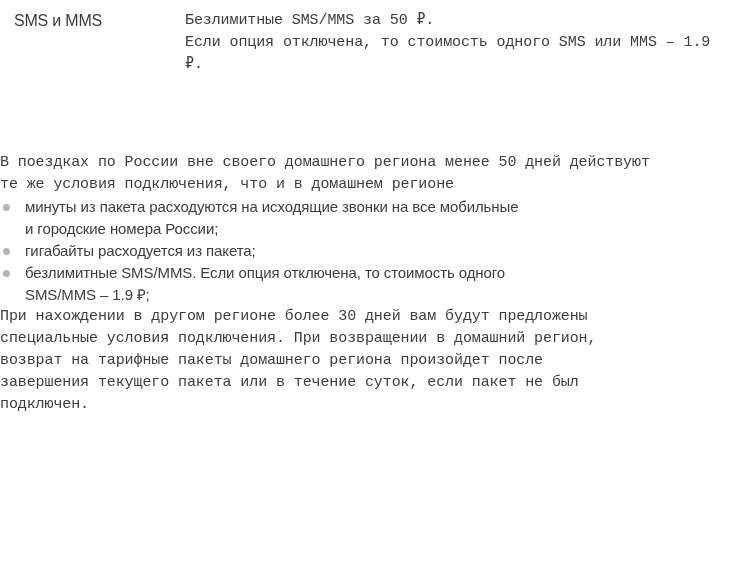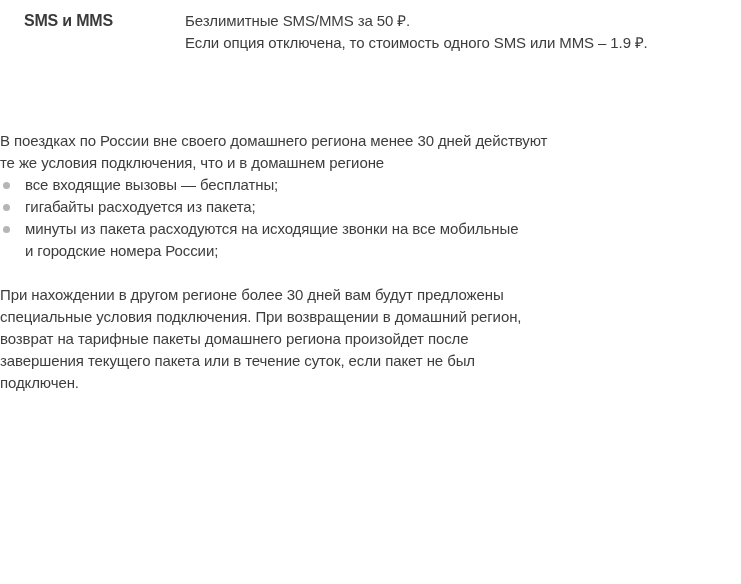--- a/index.html
+++ b/index.html
@@ -16,36 +16,37 @@
     color: #3d3d3d;
   }
   .section {
     display: flex;
     align-items: flex-start;
   }
   .section-sms { margin-bottom: 47px; }
   .label-col {
     width: 185px;
     flex: 0 0 185px;
-    padding-left: 24px;
+    padding-left: 14px;
     font-size: 16px;
     line-height: 22px;
-    font-weight: bold;
+    font-weight: normal;
     color: #3a3a3a;
     letter-spacing: -0.2px;
   }
   .content-col {
     flex: 1 1 auto;
     padding-right: 6px;
     font-size: 15px;
     line-height: 22px;
     letter-spacing: -0.1px;
   }
   .content-col p {
     white-space: pre-line;
+    font-family: Liberation Mono, monospace;
   }
   .para-gap { margin-bottom: 29px; }
   ul.bullet-list {
     list-style: none;
     margin: 0;
     padding: 0;
   }
   ul.bullet-list li {
     position: relative;
     padding-left: 25px;
@@ -54,44 +55,45 @@
   }
   .bullet-dot {
     position: absolute;
     left: 3px;
     top: 8px;
     width: 7px;
     height: 7px;
     border-radius: 50%;
     background: #b5b5b5;
   }
-  .outro { margin-top: 22px; }
+  .outro { }
 </style>
 </head>
 <body>
 
 <div class="page">
 
   <div class="section section-sms">
     <div class="label-col">SMS и MMS</div>
     <div class="content-col">
       <p class="para-gap">Безлимитные SMS/MMS за 50 ₽.
 Если опция отключена, то стоимость одного SMS или MMS – 1.9 ₽.</p>
     </div>
   </div>
 
   <div class="section">
     <div class="content-col">
-      <p>В поездках по России вне своего домашнего региона менее 30 дней действуют
+      <p>В поездках по России вне своего домашнего региона менее 50 дней действуют
 те же условия подключения, что и в домашнем регионе</p>
       <ul class="bullet-list">
-        <li><span class="bullet-dot"></span><span>все входящие вызовы — бесплатны;</span></li>
-        <li><span class="bullet-dot"></span><span>гигабайты расходуется из пакета;</span></li>
         <li><span class="bullet-dot"></span><span>минуты из пакета расходуются на исходящие звонки на все мобильные
 и городские номера России;</span></li>
+        <li><span class="bullet-dot"></span><span>гигабайты расходуется из пакета;</span></li>
+        <li><span class="bullet-dot"></span><span>безлимитные SMS/MMS. Если опция отключена, то стоимость одного
+SMS/MMS – 1.9 ₽;</span></li>
       </ul>
       <p class="outro">При нахождении в другом регионе более 30 дней вам будут предложены
 специальные условия подключения. При возвращении в домашний регион,
 возврат на тарифные пакеты домашнего региона произойдет после
 завершения текущего пакета или в течение суток, если пакет не был
 подключен.</p>
     </div>
   </div>
 
 </div>

